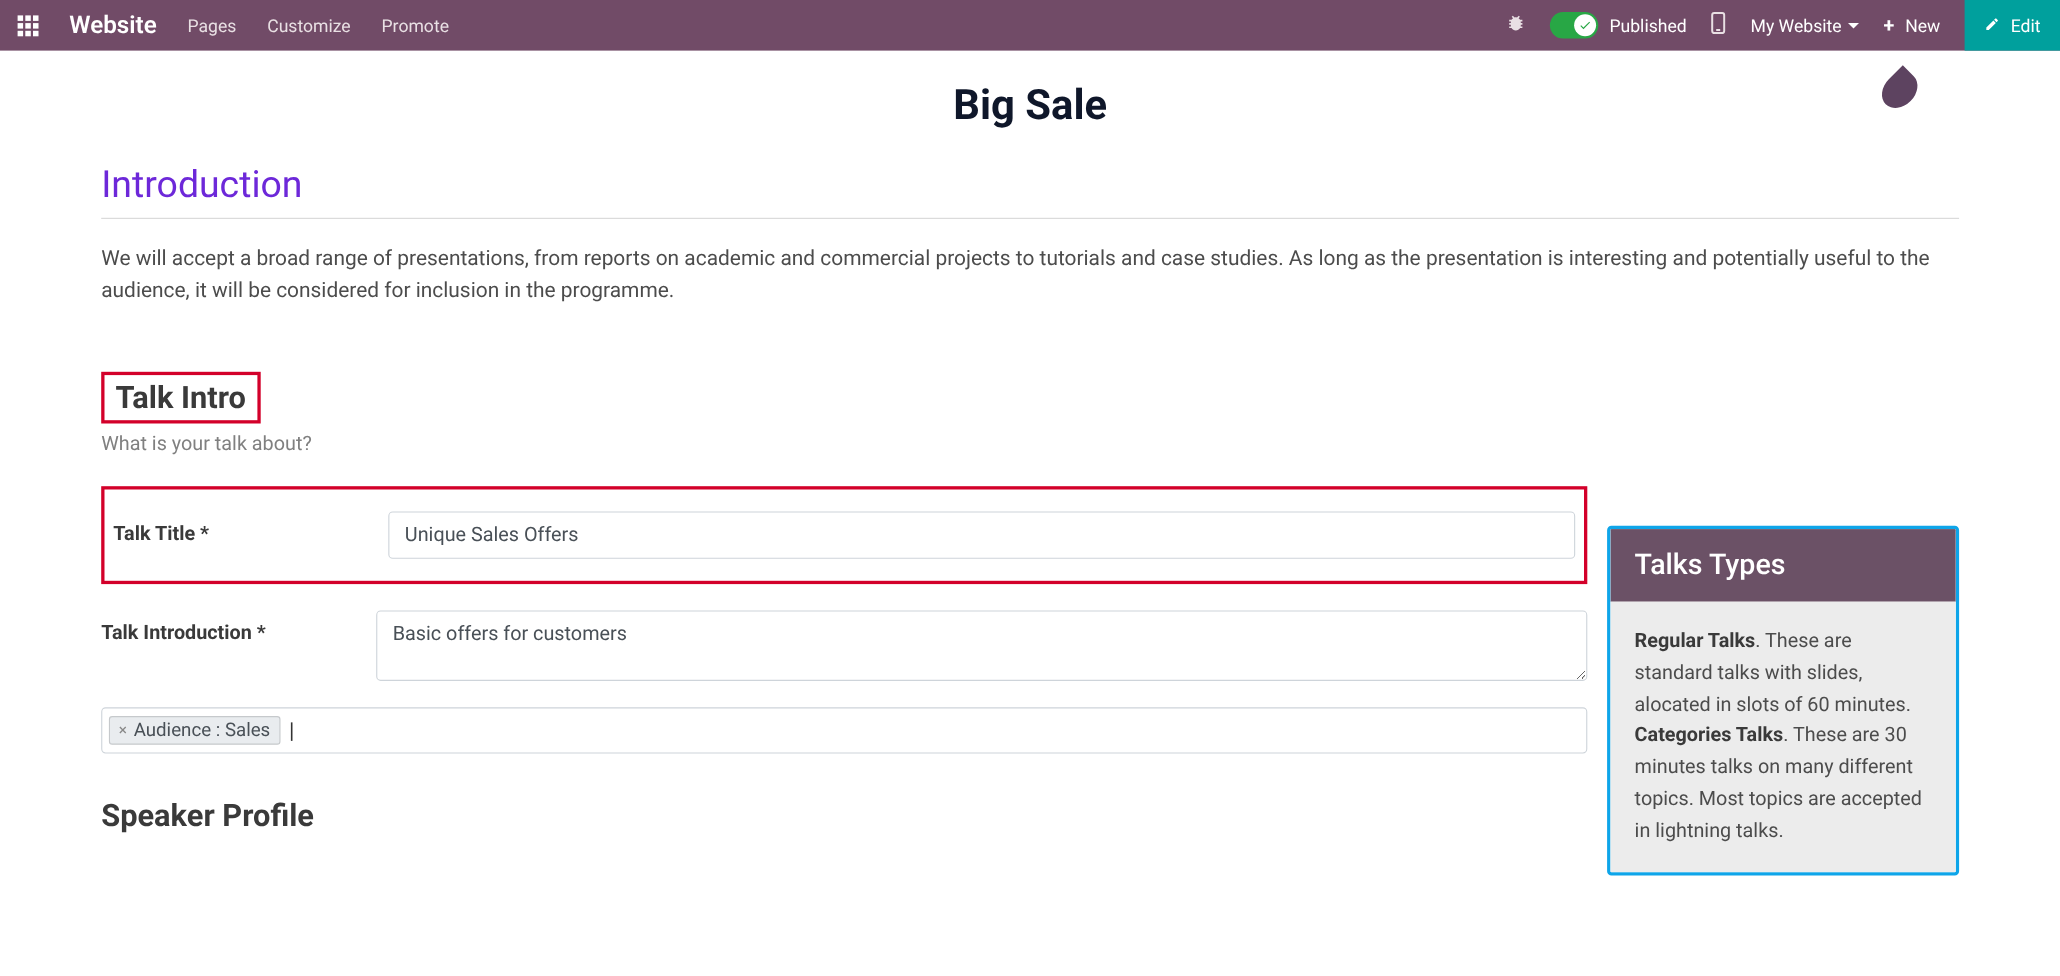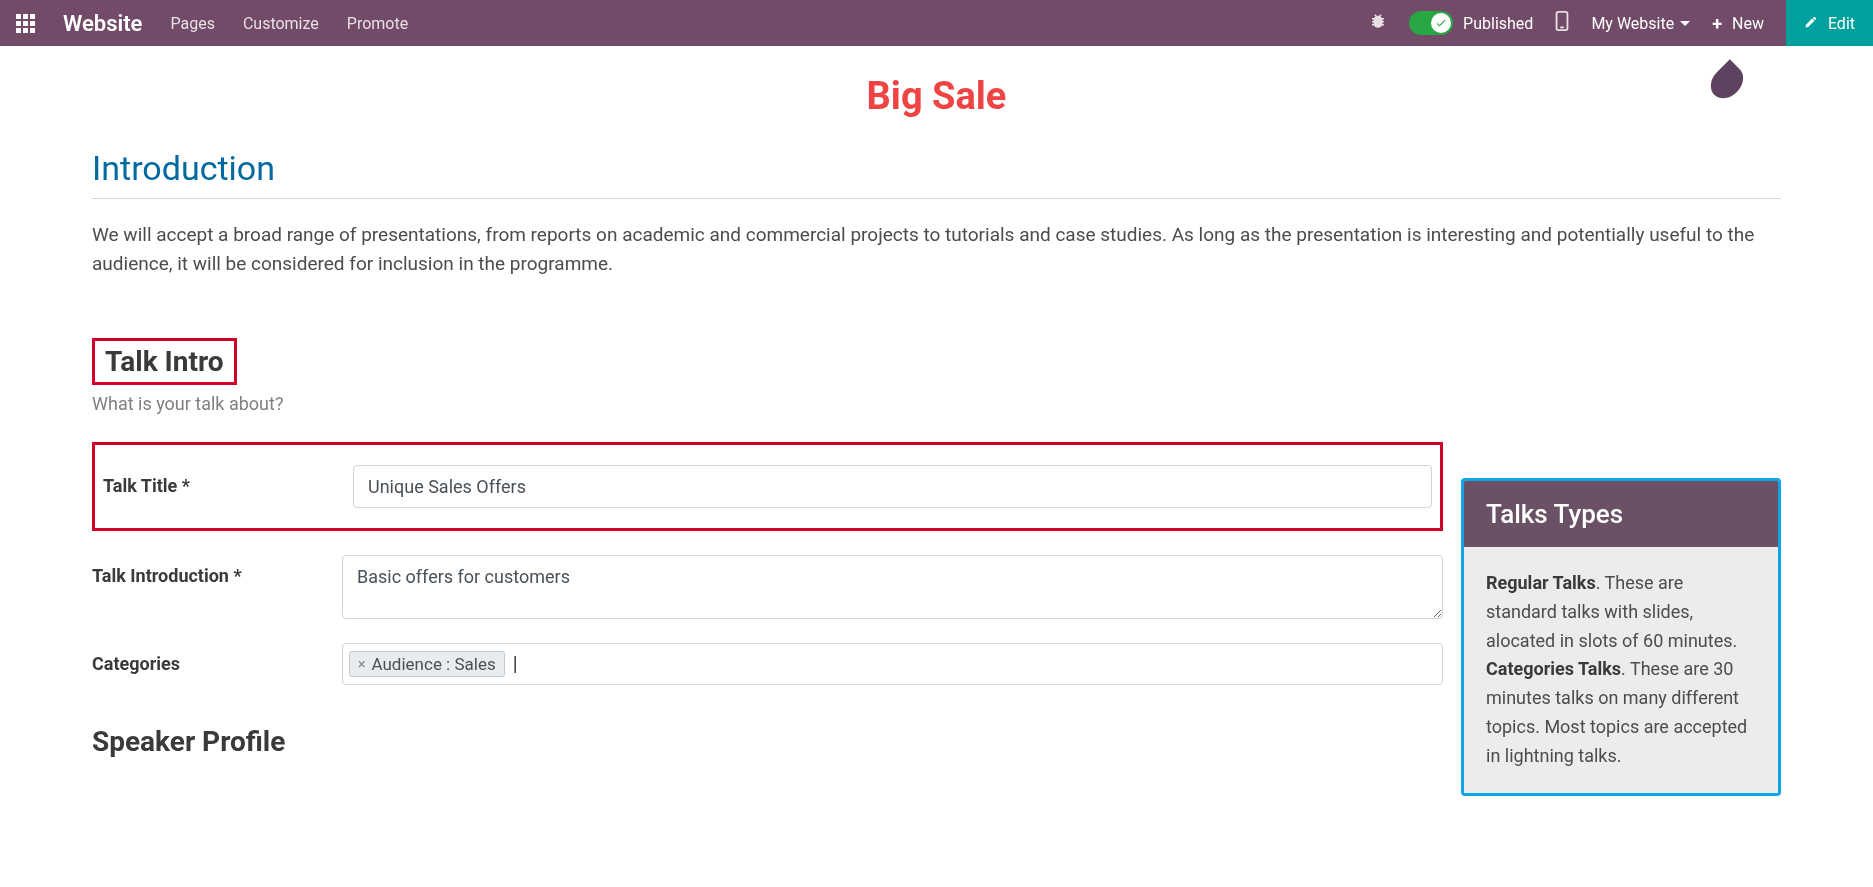--- a/index.html
+++ b/index.html
@@ -121,21 +121,21 @@
     .pencil-icon svg { width: 14px; height: 14px; fill: #ffffff; }
     
     .page-header {
       text-align: center;
       padding: 28px 0 10px;
       position: relative;
     }
     .page-title {
       font-size: 38px;
       font-weight: 700;
-      color: #ef4444;
+      color: #0f172a;
     }
     .drop-icon {
       position: absolute;
       right: 132px;
       top: 18px;
       width: 28px;
       height: 36px;
       background: #5d4360;
       border-radius: 0 50% 50% 50%;
       transform: rotate(45deg);
@@ -150,21 +150,21 @@
       flex: 1;
     }
     .side-col {
       width: 320px;
       flex-shrink: 0;
       margin-top: 140px;
     }
     .section-heading {
       font-size: 34px;
       font-weight: 400;
-      color: #0369a1;
+      color: #6d28d9;
       margin-bottom: 10px;
     }
     .divider {
       border: none;
       border-top: 1px solid #d7d7d7;
       margin-bottom: 22px;
     }
     .intro-text {
       font-size: 19px;
       line-height: 1.5;
@@ -365,21 +365,20 @@
           <div class="form-label">Talk Title *</div>
           <input type="text" class="form-input" value="Unique Sales Offers" style="">
         </div>
 
         <div class="form-row">
           <div class="form-label">Talk Introduction *</div>
           <textarea class="form-input" style="">Basic offers for customers</textarea>
         </div>
 
         <div class="form-row">
-          <div class="form-label">Categories</div>
           <div class="tag-input">
             <span class="tag">
               <span class="tag-remove">×</span>
               <span>Audience : Sales</span>
             </span>
             <span class="tag-cursor">|</span>
           </div>
         </div>
 
         <div class="speaker-heading">Speaker Profile</div>

